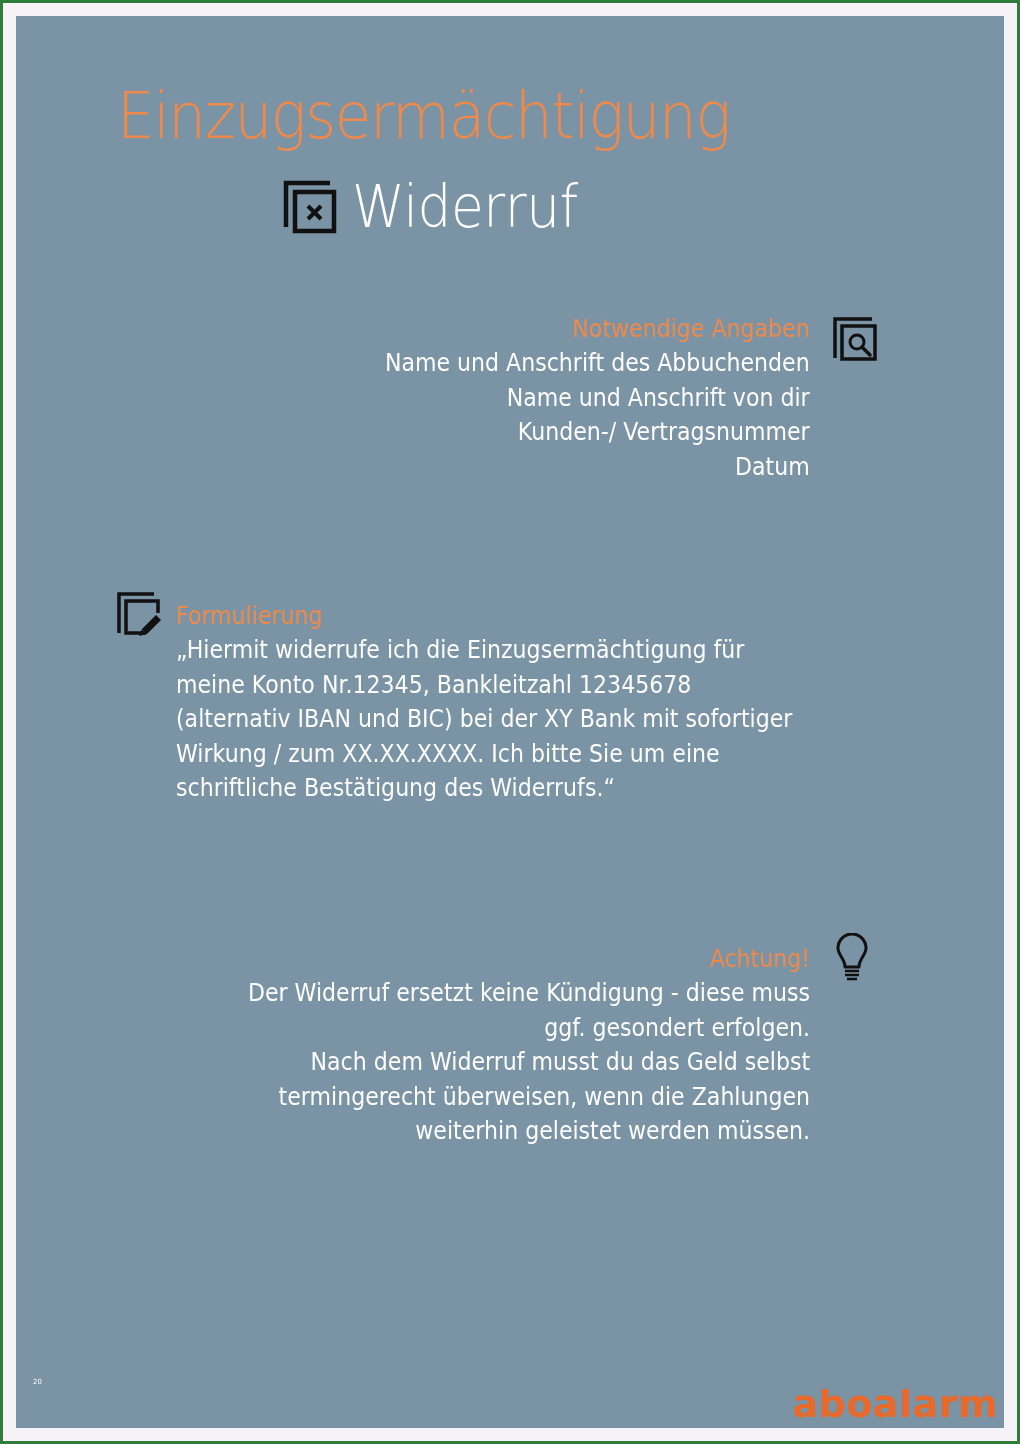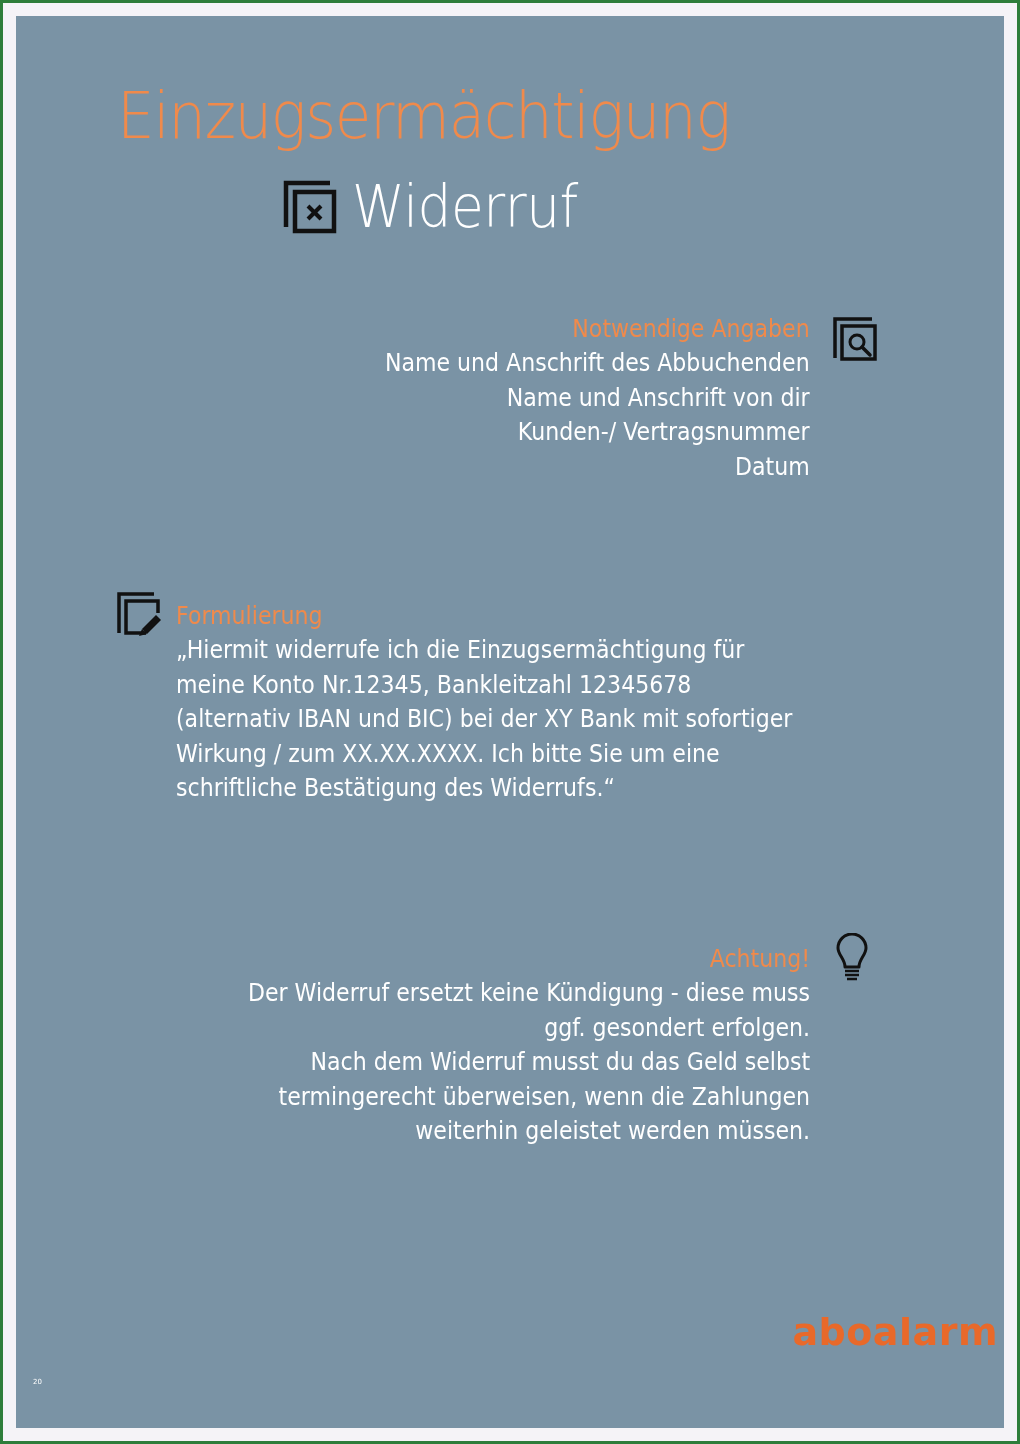--- a/index.html
+++ b/index.html
@@ -77,21 +77,21 @@
     .abs-icon { position: absolute; }
     .page-number {
       position: absolute;
       left: 33px; top: 1378px;
       font-size: 7px;
       color: #ffffff;
       font-family: "DejaVu Sans", sans-serif;
     }
     .brand {
       position: absolute;
-      right: 22px; top: 1308px;
+      right: 22px; top: 1380px;
       font-size: 38px;
       font-weight: bold;
       color: #e8692a;
       letter-spacing: 0.5px;
       font-family: "DejaVu Sans", sans-serif;
       line-height: 48px;
     }
   </style>
 </head>
 <body>

